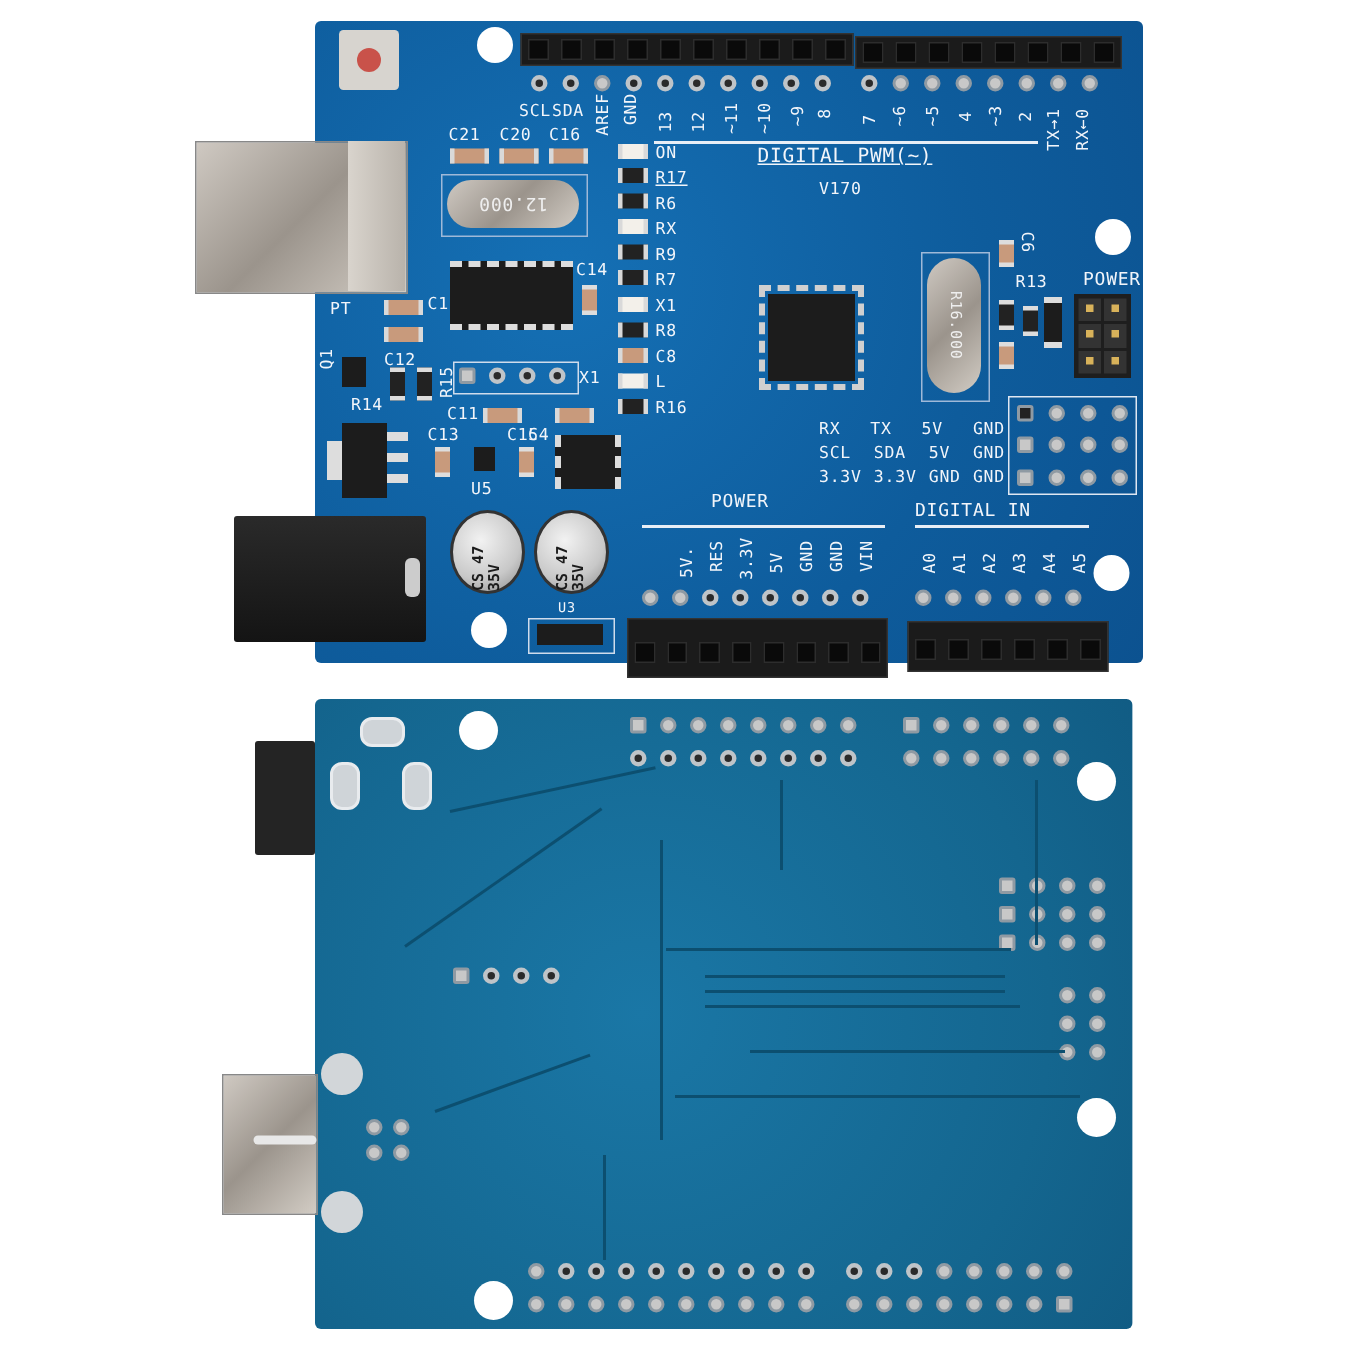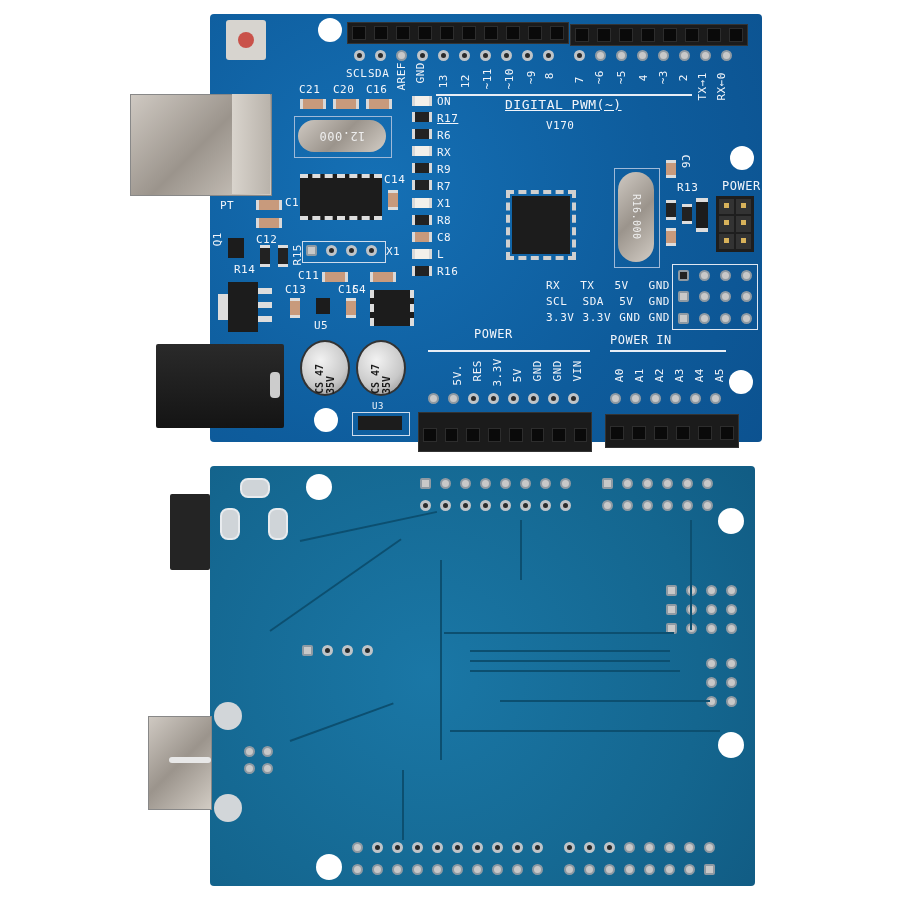--- a/index.html
+++ b/index.html
@@ -275,21 +275,21 @@
   <div class="silk" style="display:flex;justify-content:space-between;">
     <span>3.3V</span>
       <span>3.3V</span>
       <span>GND</span>
       <span>GND</span>
   </div>
 </div>
 
 <div class="abs silk" style="left:474px;top:328px;font-size:12px;">POWER</div>
 <div class="abs" style="left:428px;top:350px;width:162px;height:2px;background:#e8eef6;"></div>
-<div class="abs silk" style="left:610px;top:334px;font-size:12px;">POWER IN</div>
+<div class="abs silk" style="left:610px;top:334px;font-size:12px;">DIGITAL IN</div>
 <div class="abs" style="left:610px;top:350px;width:116px;height:2px;background:#e8eef6;"></div>
 
 <div class="abs silk silk-v" style="left:452px;top:364px;">5V.</div>
 <div class="abs silk silk-v" style="left:472px;top:360px;">RES</div>
 <div class="abs silk silk-v" style="left:492px;top:358px;">3.3V</div>
 <div class="abs silk silk-v" style="left:512px;top:368px;">5V</div>
 <div class="abs silk silk-v" style="left:532px;top:360px;">GND</div>
 <div class="abs silk silk-v" style="left:552px;top:360px;">GND</div>
 <div class="abs silk silk-v" style="left:572px;top:360px;">VIN</div>
 

